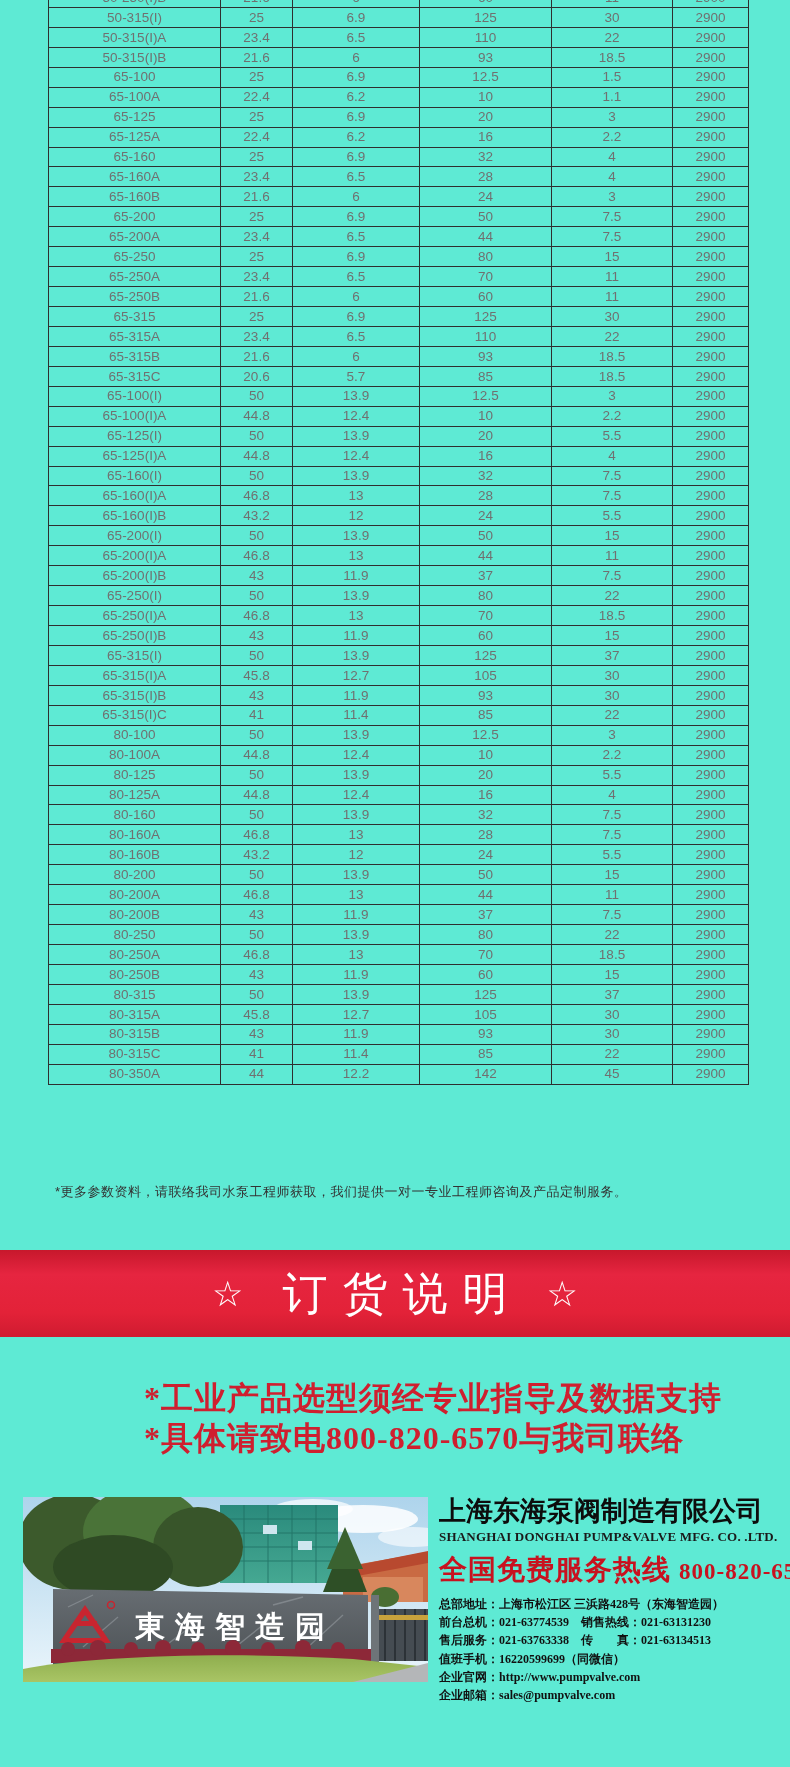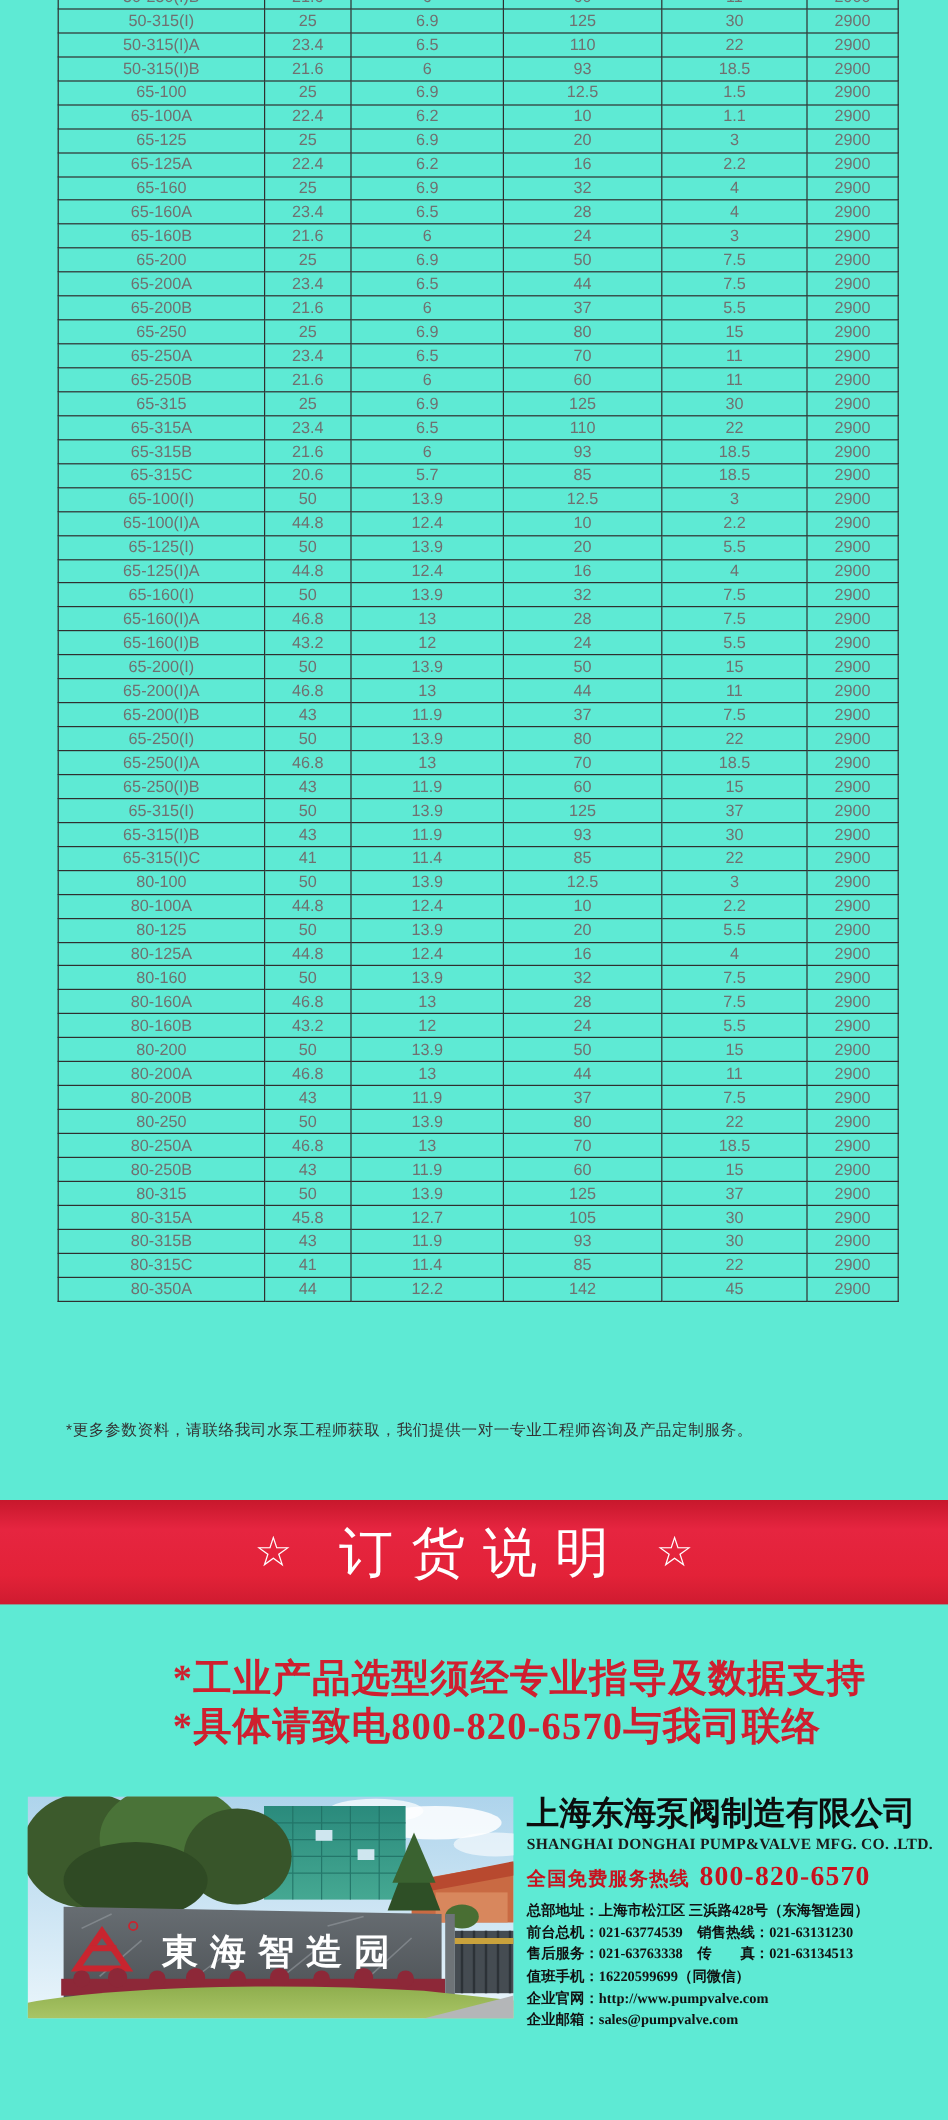--- a/index.html
+++ b/index.html
@@ -29,21 +29,21 @@
   .warning-line{font-family:"Liberation Serif",serif;font-weight:700;color:#cf1f2f;
                 font-size:32px;line-height:40px;letter-spacing:1px;white-space:nowrap;}
 
   
   .factory-photo{position:absolute;left:23px;top:1497px;width:405px;height:185px;display:block;}
   .footer-text{position:absolute;left:439px;top:1496px;width:330px;}
   .company-cn{font-size:27px;font-weight:900;color:#0d0d0d;white-space:nowrap;line-height:30px;}
   .company-en{font-family:"Liberation Serif",serif;font-size:13px;font-weight:700;color:#1a1a1a;
               white-space:nowrap;margin-top:3px;letter-spacing:0.2px;}
   .hotline{margin-top:6px;white-space:nowrap;color:#c8121f;font-weight:800;}
-  .hotline-label{font-size:16px;letter-spacing:1px;}
+  .hotline-label{font-size:28px;letter-spacing:1px;}
   .hotline-number{font-family:"Liberation Serif",serif;font-size:23px;margin-left:8px;letter-spacing:1px;}
   .info-lines{margin-top:6px;}
   .info-line{font-family:"Liberation Serif",serif;font-size:12px;font-weight:700;color:#111;
              line-height:18.2px;white-space:nowrap;}
 </style>
 </head>
 <body>
 
 <div class="page">
 
@@ -156,28 +156,20 @@
           </tr>
           <tr>
             <td>65-200A</td>
             <td>23.4</td>
             <td>6.5</td>
             <td>44</td>
             <td>7.5</td>
             <td>2900</td>
           </tr>
           <tr>
-            <td>65-200B</td>
-            <td>21.6</td>
-            <td>6</td>
-            <td>37</td>
-            <td>5.5</td>
-            <td>2900</td>
-          </tr>
-          <tr>
             <td>65-250</td>
             <td>25</td>
             <td>6.9</td>
             <td>80</td>
             <td>15</td>
             <td>2900</td>
           </tr>
           <tr>
             <td>65-250A</td>
             <td>23.4</td>
@@ -329,20 +321,28 @@
             <td>60</td>
             <td>15</td>
             <td>2900</td>
           </tr>
           <tr>
             <td>65-315(I)</td>
             <td>50</td>
             <td>13.9</td>
             <td>125</td>
             <td>37</td>
+            <td>2900</td>
+          </tr>
+          <tr>
+            <td>65-315(I)A</td>
+            <td>45.8</td>
+            <td>12.7</td>
+            <td>105</td>
+            <td>30</td>
             <td>2900</td>
           </tr>
           <tr>
             <td>65-315(I)B</td>
             <td>43</td>
             <td>11.9</td>
             <td>93</td>
             <td>30</td>
             <td>2900</td>
           </tr>

